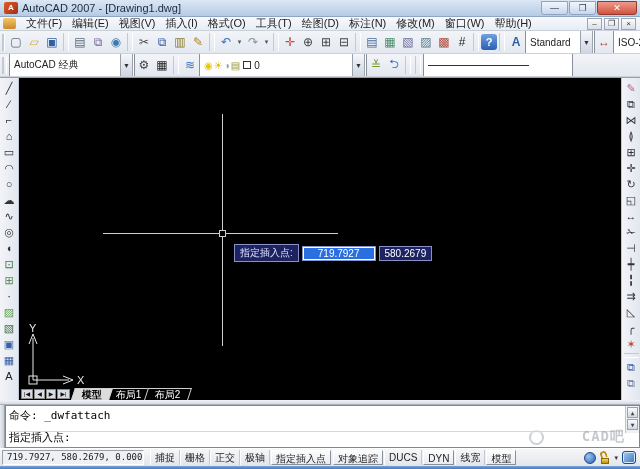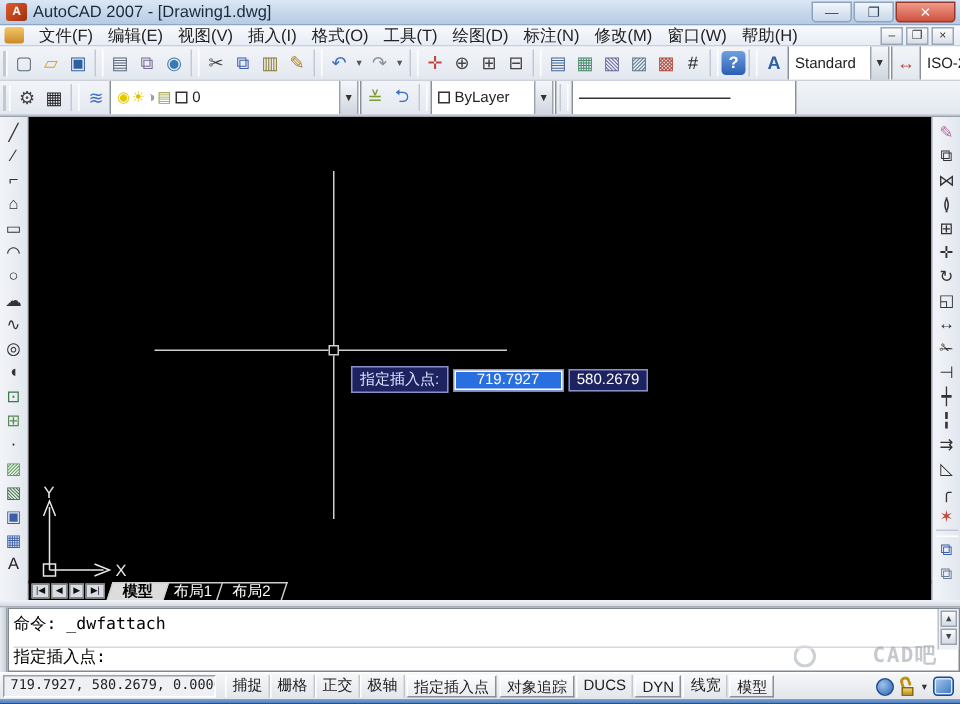--- a/index.html
+++ b/index.html
@@ -206,43 +206,42 @@
       <span class="arrow">▼</span>
     </div>
     <span class="tbi" style="color:#b04a3a;">↔</span>
     <div class="combo" style="width:46px;">
       <span>ISO-25</span>
     </div>
   </div>
 
   <div class="tbrow" id="tbrow2">
     <div class="grip"></div>
+    <div class="combo" style="width:126px;">
+      <span>AutoCAD 经典</span>
+      <span class="arrow">▼</span>
+    </div>
     <span class="tbi">⚙</span>
     <span class="tbi" style="color:#222;">▦</span>
     <span class="tbi sep"></span>
     <span class="tbi" style="color:#3a6fc4;">≋</span>
     <div class="combo" style="width:168px;">
       <span class="lcombo-icons">
           <span style="color: rgb(232, 200, 0);">◉</span>
           <span style="color: rgb(224, 188, 0);">☀</span>
           <span style="color: rgb(154, 160, 168);">◑</span>
           <span style="color: rgb(154, 154, 64);">▤</span>
         </span>
       <span class="swatch" style="margin-left:3px;"></span>
       <span>0</span>
       <span class="arrow">▼</span>
     </div>
     <span class="tbi" style="color:#7a9a30;">≚</span>
     <span class="tbi" style="color:#3a6fc4;">⮌</span>
     <span class="tbi sep"></span>
-    <div class="combo" style="width:84px;">
-      <span class="swatch"></span>
-      <span>ByLayer</span>
-      <span class="arrow">▼</span>
-    </div>
     <span class="tbi sep"></span>
     <div class="combo" style="width:150px;">
       <span class="lt-line"></span>
     </div>
   </div>
 
   <div class="main">
 
     <div class="vstrip" id="drawstrip">
       <div style="display:flex;flex-direction:column;align-items:center;">

